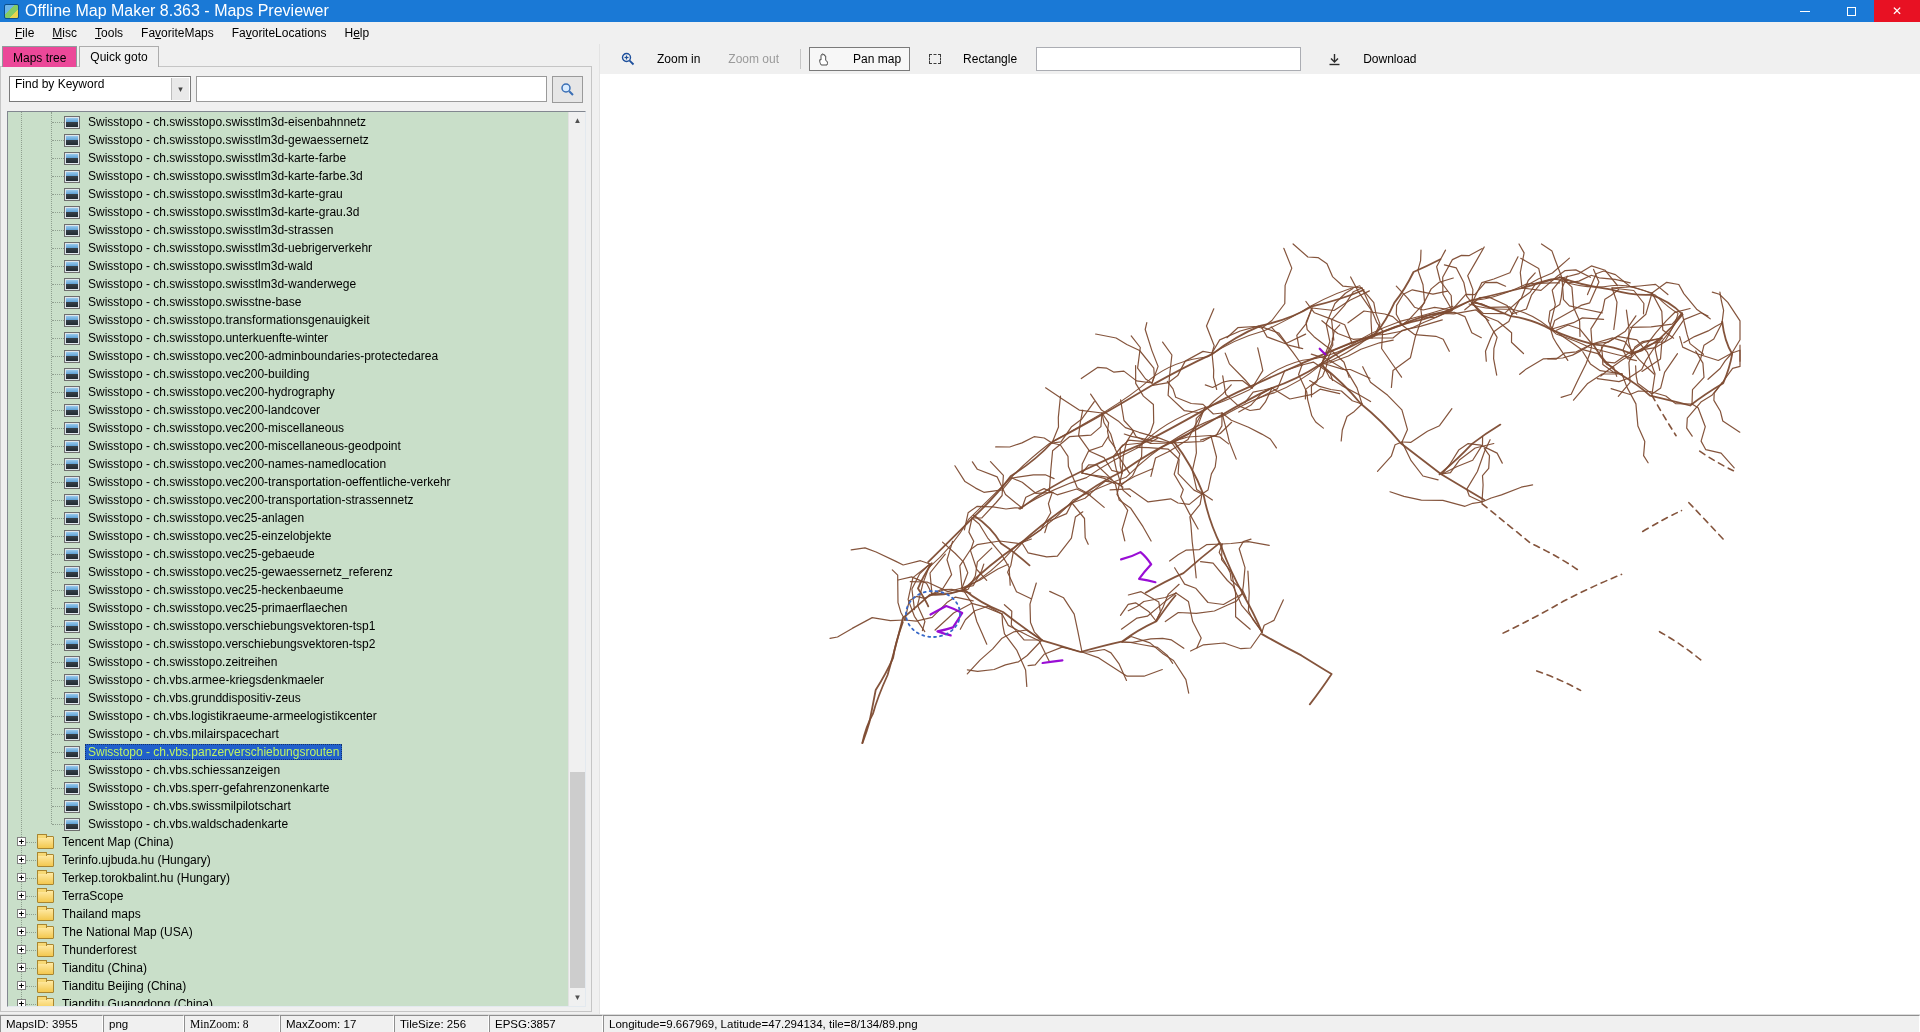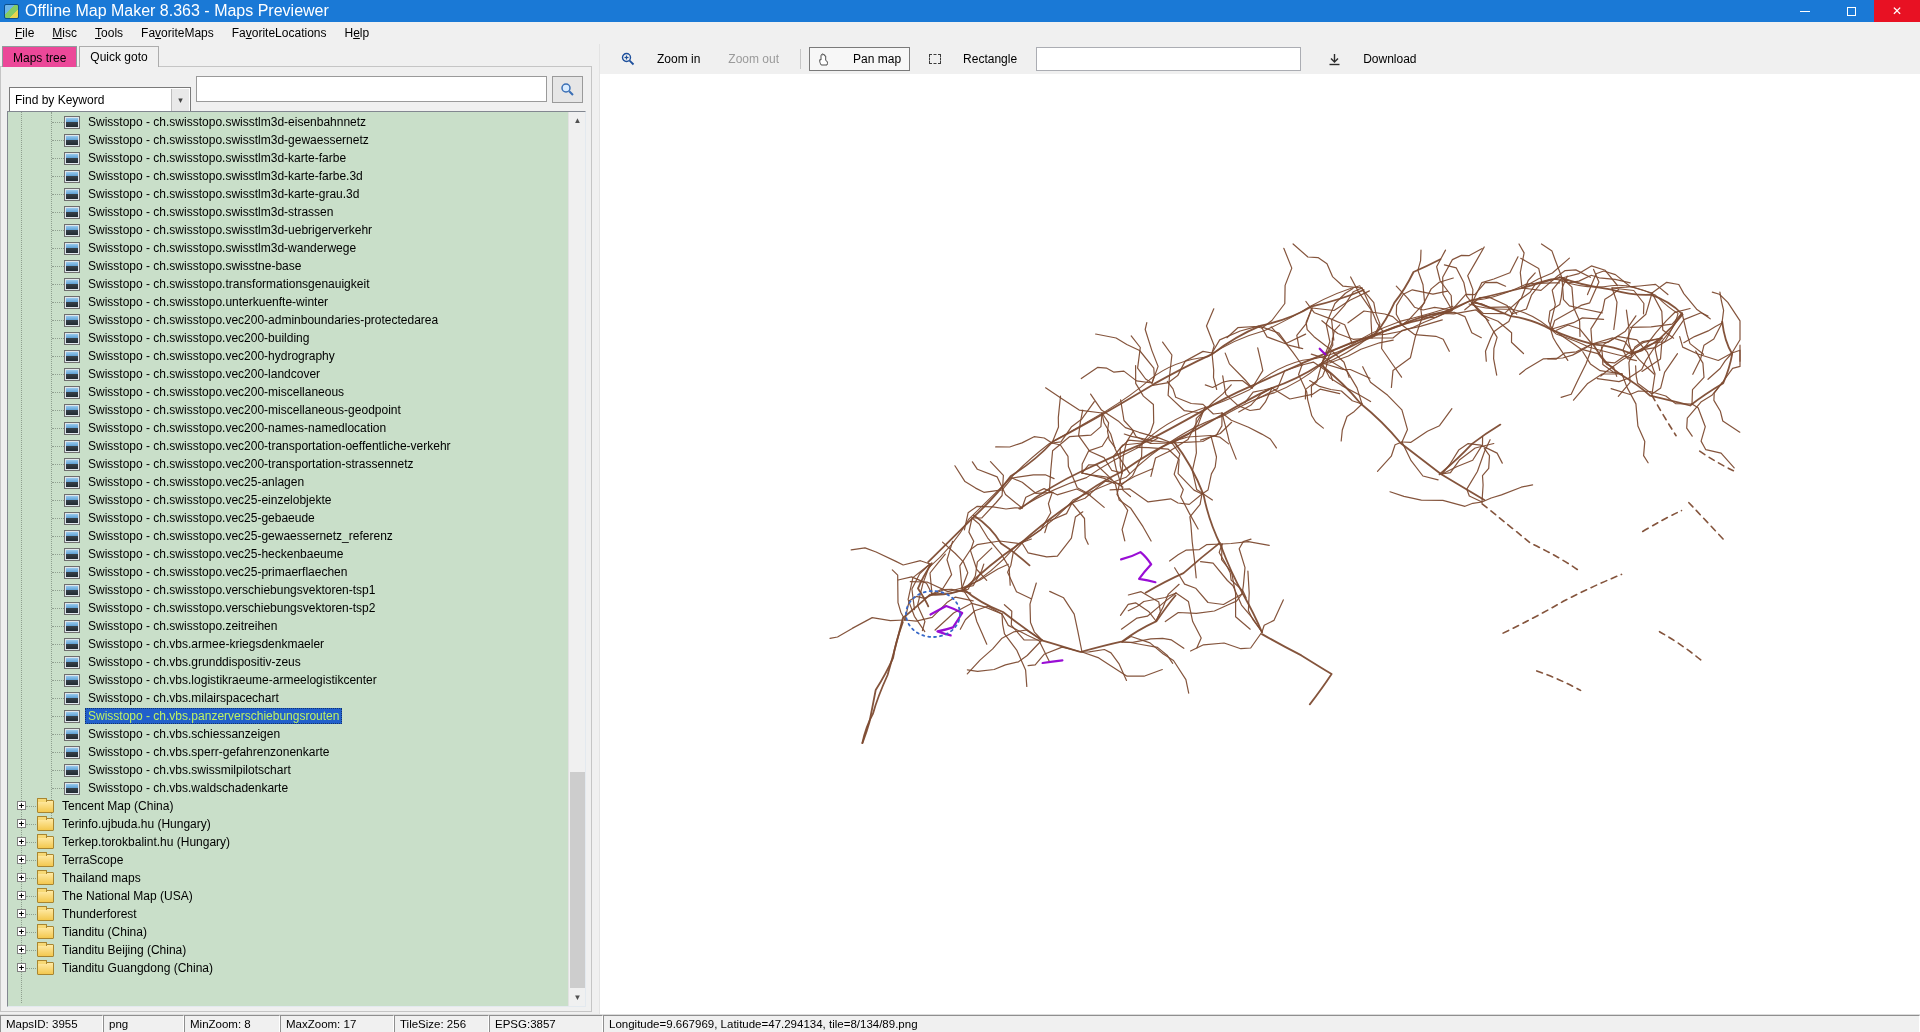--- a/index.html
+++ b/index.html
@@ -33,22 +33,22 @@
   
   .tabs{height:22px;display:flex;align-items:flex-end;padding-left:2px;position:relative;z-index:2;}
   .tab{padding:3px 10px 3px 10px;border:1px solid #acacac;border-bottom:none;background:#f0f0f0;
        margin-right:2px;font-size:12px;position:relative;top:1px;}
   .tab.active{background:#ec4899;height:21px;border-color:#919b9c;z-index:3;padding-top:4px;}
   .tabpage{position:absolute;left:0;right:2px;top:22px;bottom:2px;background:#f0f0f0;
            border:1px solid #c5c5c5;}
 
   
   .searchrow{position:absolute;left:8px;right:8px;top:9px;height:26px;display:flex;gap:5px;}
-  .combo{width:182px;height:26px;background:#fff;border:1px solid #7a7a7a;display:flex;align-items:center;
-         padding-left:5px;position:relative;margin-top:11px;}
+  .combo{width:182px;height:26px;background:#fff;border:1px solid #7a7a7a;display:flex;
+         padding-left:5px;position:relative;}
   .combo-arrow{position:absolute;right:1px;top:1px;bottom:1px;width:18px;background:#e9e9e9;
                border-left:1px solid #bcbcbc;display:flex;align-items:center;justify-content:center;
                font-size:9px;color:#444;}
   .searchinput{flex:1;height:26px;border:1px solid #9a9a9a;background:#fff;padding:0 4px;font:12px "Liberation Sans",sans-serif;}
   .searchbtn{width:31px;height:27px;background:#e6e6e6;border:1px solid #9a9a9a;display:flex;
              align-items:center;justify-content:center;padding:0;}
 
   
   .tree{position:absolute;left:6px;right:5px;top:44px;bottom:4px;background:#c9dfc9;overflow:hidden;
         border:1px solid;border-color:#828790 #e3e9ef #e3e9ef #828790;}
@@ -93,21 +93,21 @@
   .tb-input{width:265px;height:24px;border:1px solid #abadb3;background:#fff;margin-right:18px;font:12px "Liberation Sans",sans-serif;padding:0 4px;}
 
   
   .mapview{flex:1;background:#fff;position:relative;overflow:hidden;}
   .mapview svg{position:absolute;left:0;top:0;}
 
   
   .statusbar{height:18px;background:#f0f0f0;display:flex;border-top:1px solid #dcdcdc;}
   .sbcell{height:18px;display:flex;align-items:center;padding:0 5px;font-size:11.5px;white-space:nowrap;
           border:1px solid;border-color:#8f8f8f #ffffff #ffffff #8f8f8f;background:#f0f0f0;overflow:hidden;}
-  .sb0{width:103px;} .sb1{width:81px;} .sb2{width:96px;} .sb3{width:114px;} .sb4{width:95px;} .sb5{width:114px;} .sb6{flex:1;}
+  .sb0{width:103px;} .sb1{width:81px;} .sb2{width:96px;font-family:Liberation Serif, serif;} .sb3{width:114px;} .sb4{width:95px;} .sb5{width:114px;} .sb6{flex:1;}
 </style>
 </head>
 <body>
 
 <div class="window">
 
   <div class="titlebar">
     <span class="app-icon"></span>
     <span class="titletext">Offline Map Maker 8.363 - Maps Previewer</span>
     <div class="winbtns">
@@ -171,31 +171,41 @@
                 <span class="tlabel">Swisstopo - ch.swisstopo.swisstlm3d-karte-farbe</span>
               </div>
               <div class="trow leaf">
                 <span class="con leaf"></span>
                 <span class="picicon"></span>
                 <span class="tlabel">Swisstopo - ch.swisstopo.swisstlm3d-karte-farbe.3d</span>
               </div>
               <div class="trow leaf">
                 <span class="con leaf"></span>
                 <span class="picicon"></span>
+                <span class="tlabel">Swisstopo - ch.swisstopo.swisstlm3d-karte-grau</span>
+              </div>
+              <div class="trow leaf">
+                <span class="con leaf"></span>
+                <span class="picicon"></span>
                 <span class="tlabel">Swisstopo - ch.swisstopo.swisstlm3d-karte-grau.3d</span>
               </div>
               <div class="trow leaf">
                 <span class="con leaf"></span>
                 <span class="picicon"></span>
                 <span class="tlabel">Swisstopo - ch.swisstopo.swisstlm3d-strassen</span>
               </div>
               <div class="trow leaf">
                 <span class="con leaf"></span>
                 <span class="picicon"></span>
                 <span class="tlabel">Swisstopo - ch.swisstopo.swisstlm3d-uebrigerverkehr</span>
+              </div>
+              <div class="trow leaf">
+                <span class="con leaf"></span>
+                <span class="picicon"></span>
+                <span class="tlabel">Swisstopo - ch.swisstopo.swisstlm3d-wald</span>
               </div>
               <div class="trow leaf">
                 <span class="con leaf"></span>
                 <span class="picicon"></span>
                 <span class="tlabel">Swisstopo - ch.swisstopo.swisstlm3d-wanderwege</span>
               </div>
               <div class="trow leaf">
                 <span class="con leaf"></span>
                 <span class="picicon"></span>
                 <span class="tlabel">Swisstopo - ch.swisstopo.swisstne-base</span>

